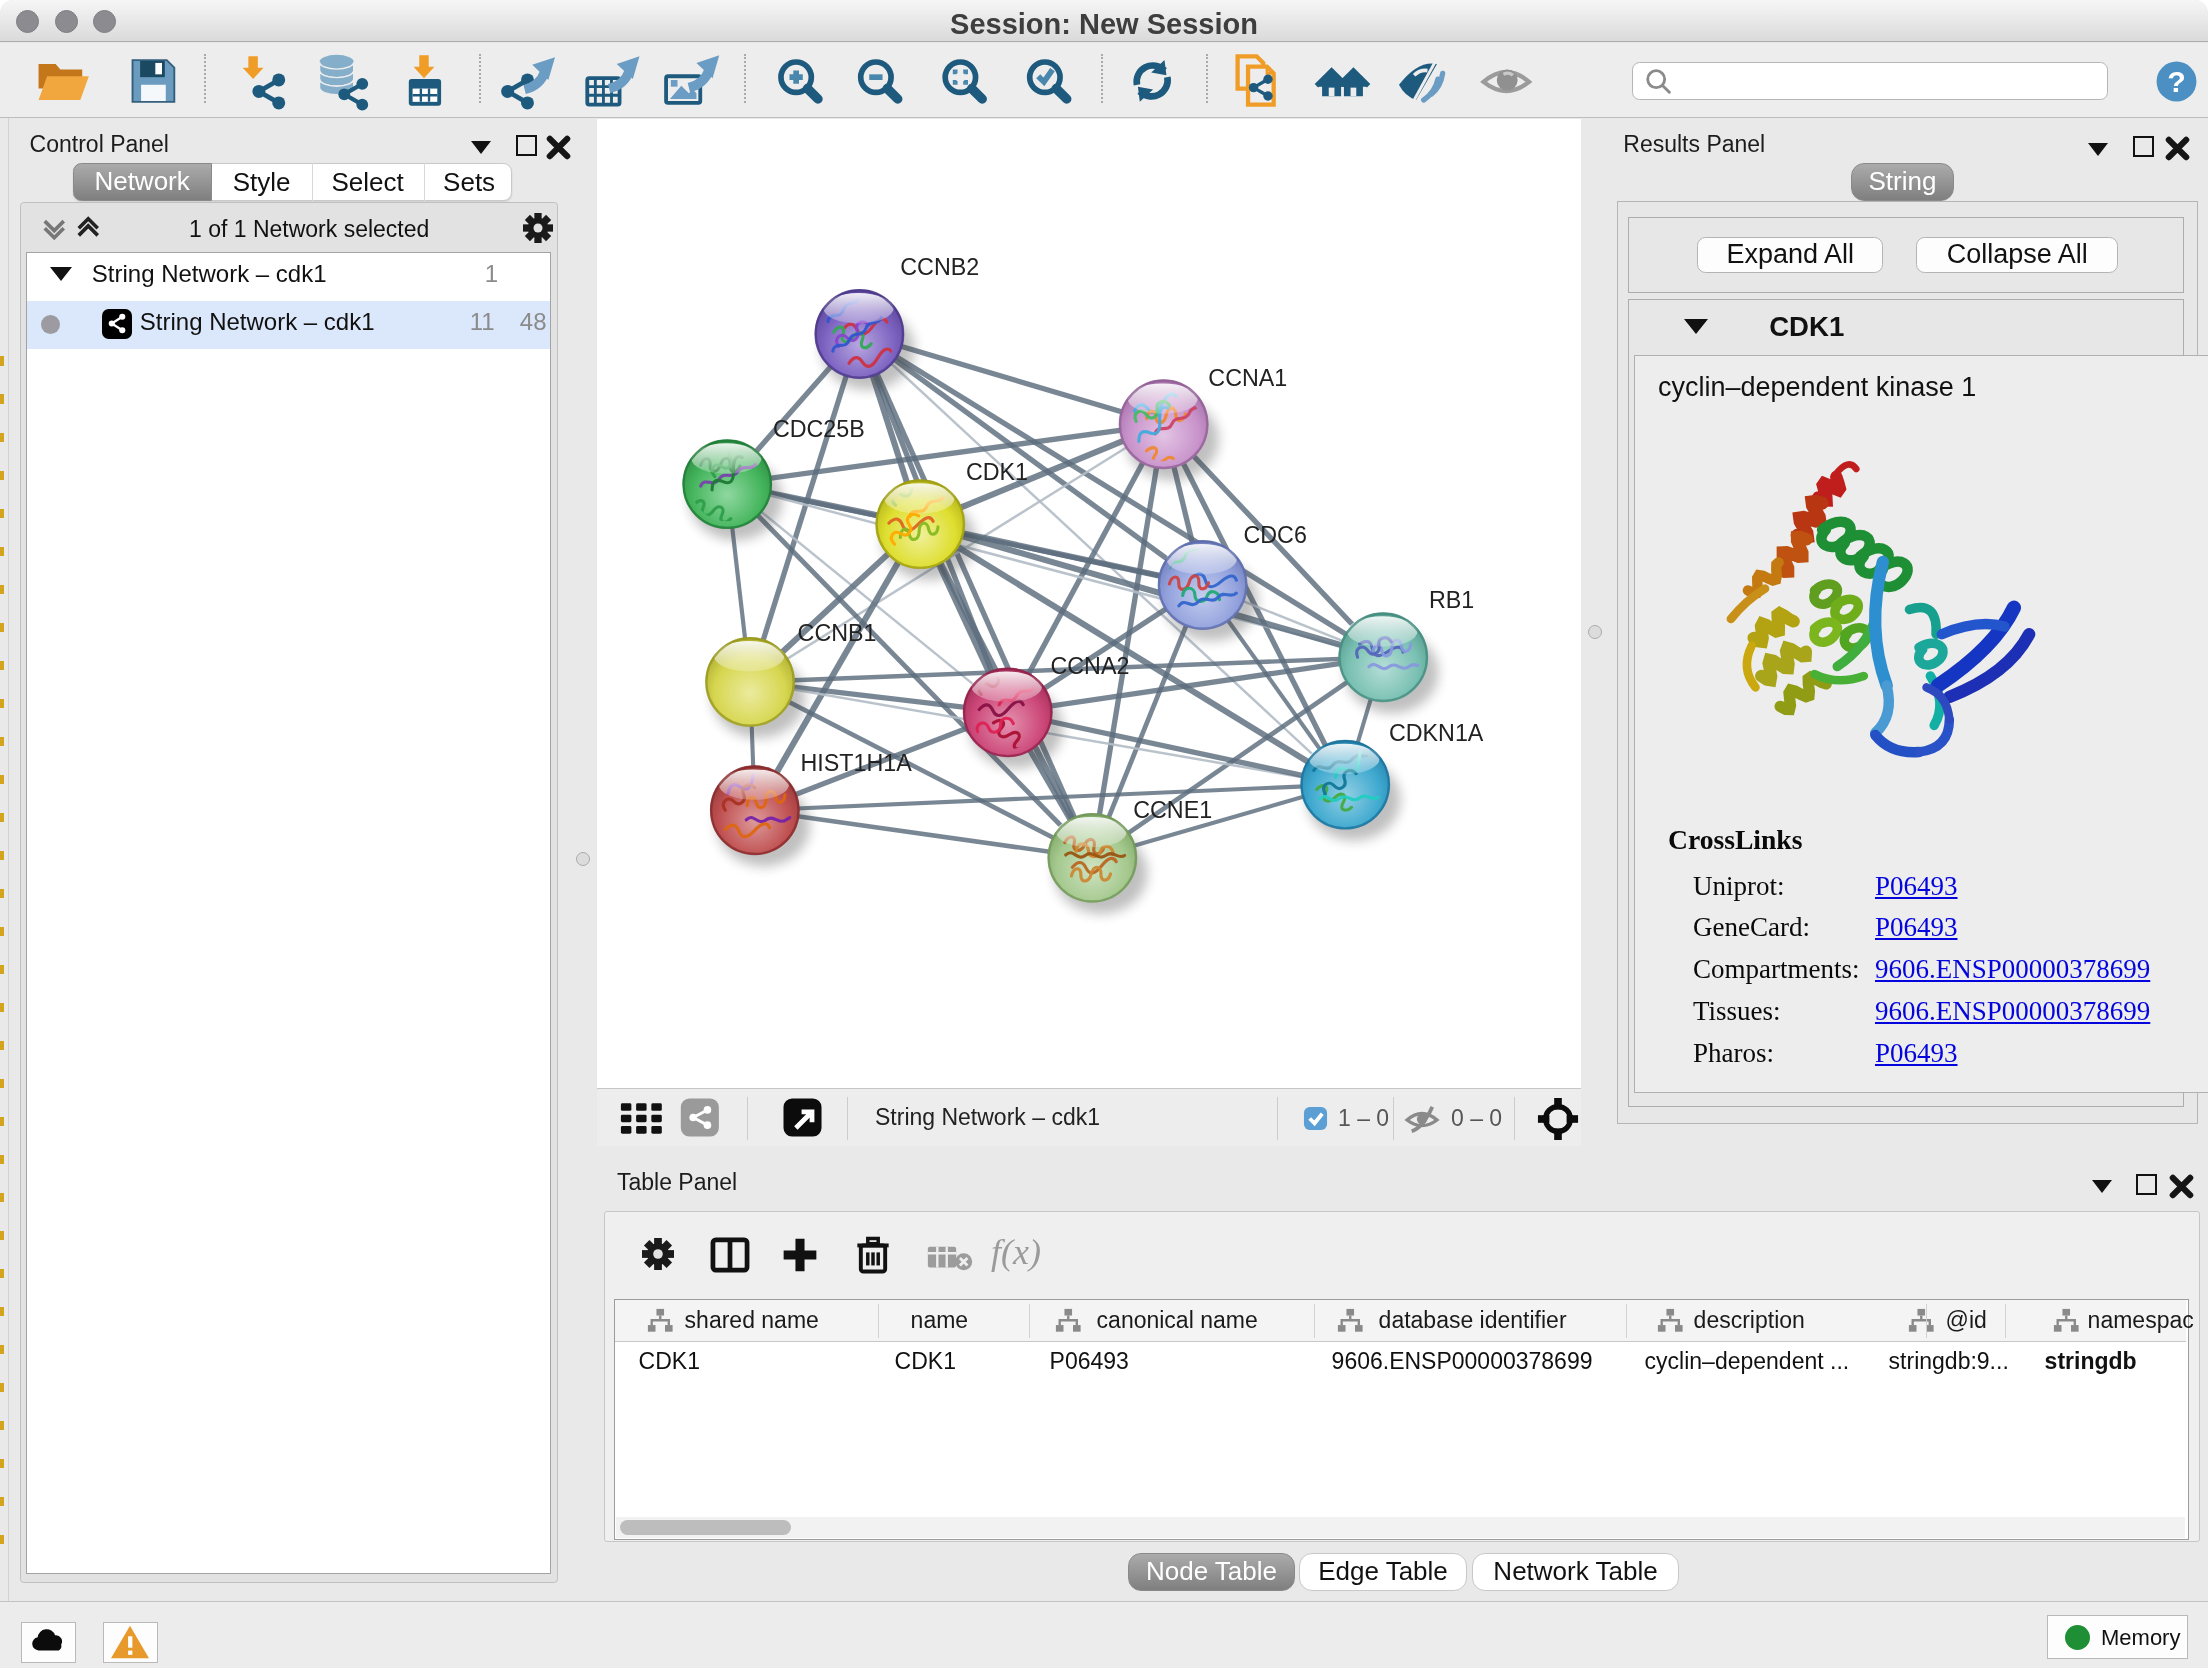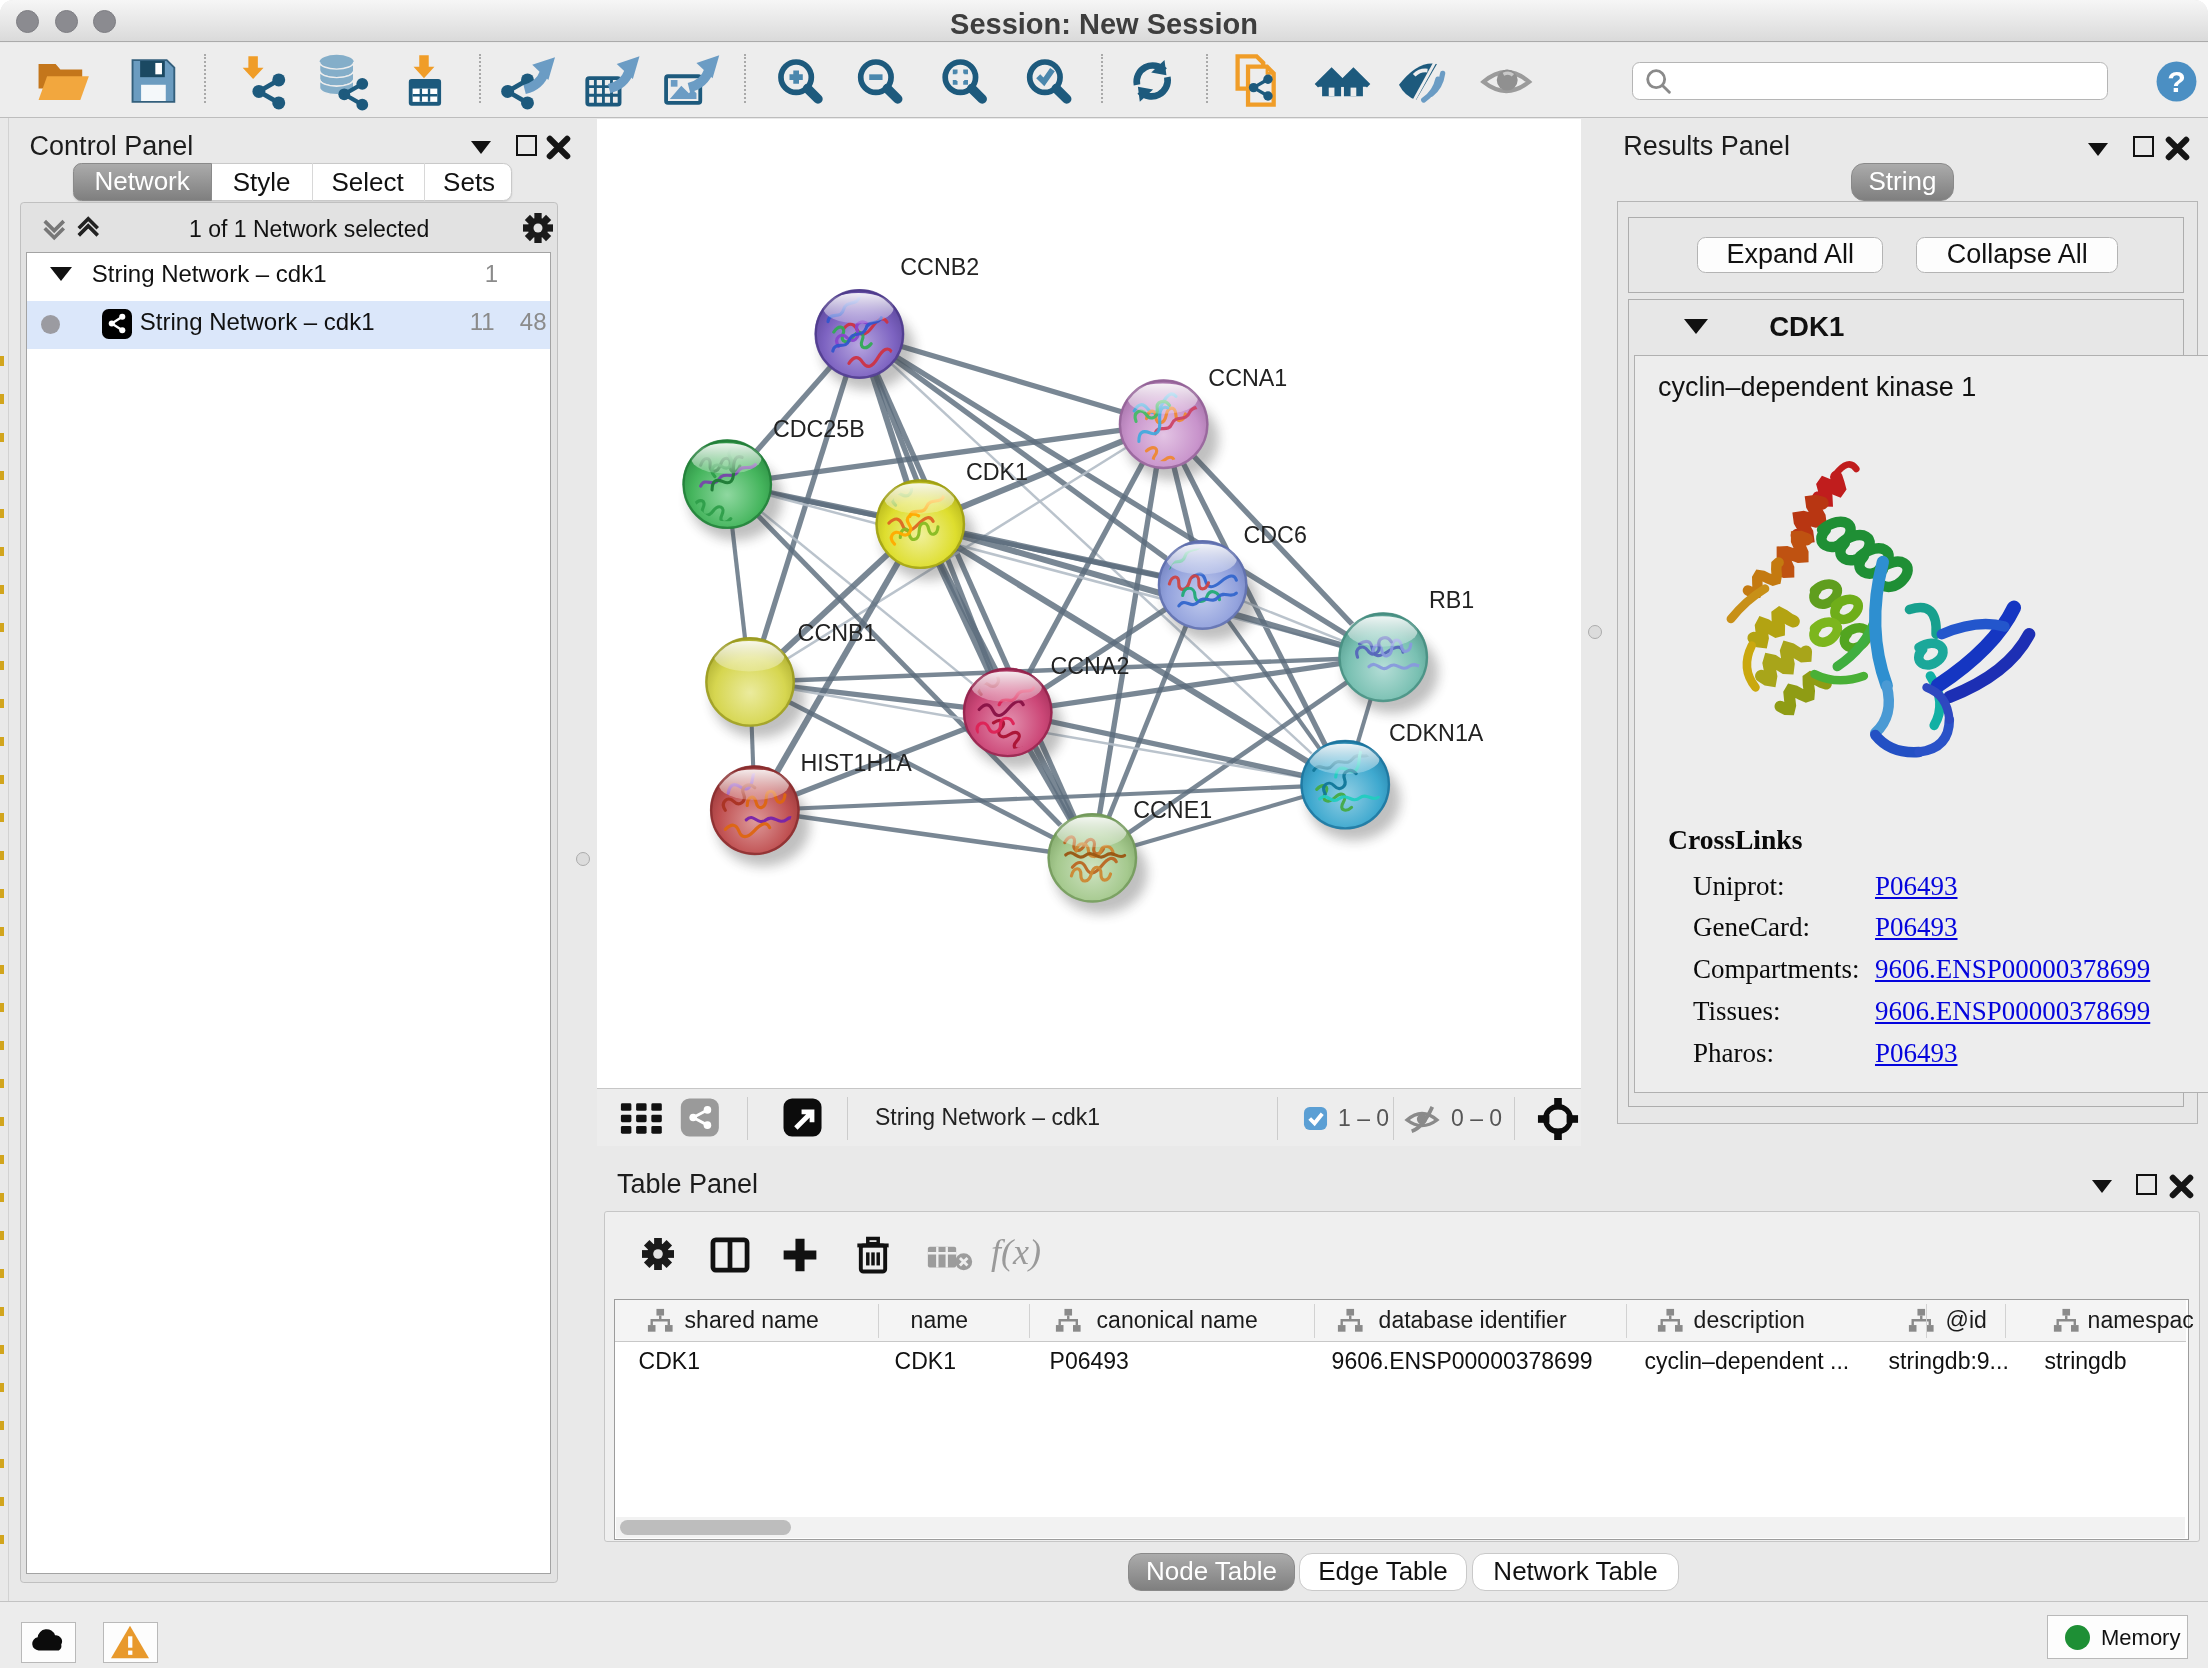--- a/index.html
+++ b/index.html
@@ -7,21 +7,21 @@
 #win { position:absolute; left:0; top:0; width:2208px; height:1668px; background:#e9e9e9; border-radius:13.3px 13.3px 0 0; overflow:hidden; }
 
 #titlebar { position:absolute; left:0; top:0; width:2208px; height:42px; background:linear-gradient(#f6f6f6,#dadada); border-bottom:1px solid #ababab; border-radius:13.3px 13.3px 0 0; }
 .tl { position:absolute; top:9.5px; width:23px; height:23px; border-radius:50%; background:#8b8b90; border:1px solid #7e7e83; }
 #title-text { position:absolute; top:7.6px; left:0; width:2208px; text-align:center; font-size:29px; color:#3e3e3e; font-weight:bold; }
 
 #toolbar { position:absolute; left:0; top:43px; width:2208px; height:75px; background:#ededed; border-bottom:1px solid #bdbdbd; }
 .tbsep { position:absolute; top:11.4px; width:0; height:49px; border-left:2.9px dotted #a9a9a9; }
 #searchbox { position:absolute; left:1632px; top:19px; width:476px; height:38px; background:#fff; border:1.9px solid #b5b5b5; border-radius:7.6px; }
 
-.ptitle { font-size:27px; color:#1c1c1c; }
+.ptitle { font-size:23px; color:#1c1c1c; }
 .tabbtn { position:absolute; height:38px; border-radius:13px; background:#fff; border:1.9px solid #c9c9c9; font-size:26px; color:#111; text-align:center; }
 .tabsel { background:linear-gradient(#ababab,#7f7f7f); color:#fff; border:1.9px solid #8a8a8a; }
 .ctl-tri { position:absolute; width:0; height:0; border-left:10.5px solid transparent; border-right:10.5px solid transparent; border-top:13.3px solid #111; }
 .ctl-sq { position:absolute; width:21px; height:21px; border:2.9px solid #111; background:transparent; }
 
 #cpanel { position:absolute; left:7.6px; top:118px; width:561px; height:1483px; background:#e9e9e9; border-left:1px solid #d2d2d2; }
 #cp-box { position:absolute; left:11.4px; top:84px; width:538px; height:1381px; background:#e2e2e2; border:1.9px solid #c0c0c0; border-radius:3.8px; }
 #cp-list { position:absolute; left:4.8px; top:49px; width:525px; height:1322px; background:#fff; border:1px solid #a3a3a3; }
 .cp-row { position:absolute; left:0; width:523px; height:46px; font-size:24px; color:#111; }
 
@@ -773,21 +773,21 @@
           <div class="thsep" style="left:1011px;"></div>
           <div class="thsep" style="left:1311px;"></div>
           <div class="thsep" style="left:1390px;"></div>
         </div>
         <div class="td" style="left:24px;">CDK1</div>
         <div class="td" style="left:280px;">CDK1</div>
         <div class="td" style="left:435px;">P06493</div>
         <div class="td" style="left:717px;">9606.ENSP00000378699</div>
         <div class="td" style="left:1030px;">cyclin–dependent ...</div>
         <div class="td" style="left:1274px;width:120px;overflow:hidden;white-space:nowrap;">stringdb:9...</div>
-        <div class="td" style="left:1430px;">stringdb</div>
+        <div class="td" style="left:1430px;font-weight:bold;">stringdb</div>
         <div style="position:absolute;left:1.9px;top:217px;width:1569px;height:21px;background:#f2f2f2;">
           <div style="position:absolute;left:3.8px;top:2.9px;width:171px;height:15px;border-radius:7.6px;background:#bdbdbd;"></div>
         </div>
       </div>
     </div>
     <div class="tabbtn tabsel" style="left:559px;top:407px;width:167px;line-height:34px;">Node Table</div>
     <div class="tabbtn" style="left:730px;top:407px;width:168px;line-height:34px;">Edge Table</div>
     <div class="tabbtn" style="left:903px;top:407px;width:207px;line-height:34px;">Network Table</div>
   </div>
 

